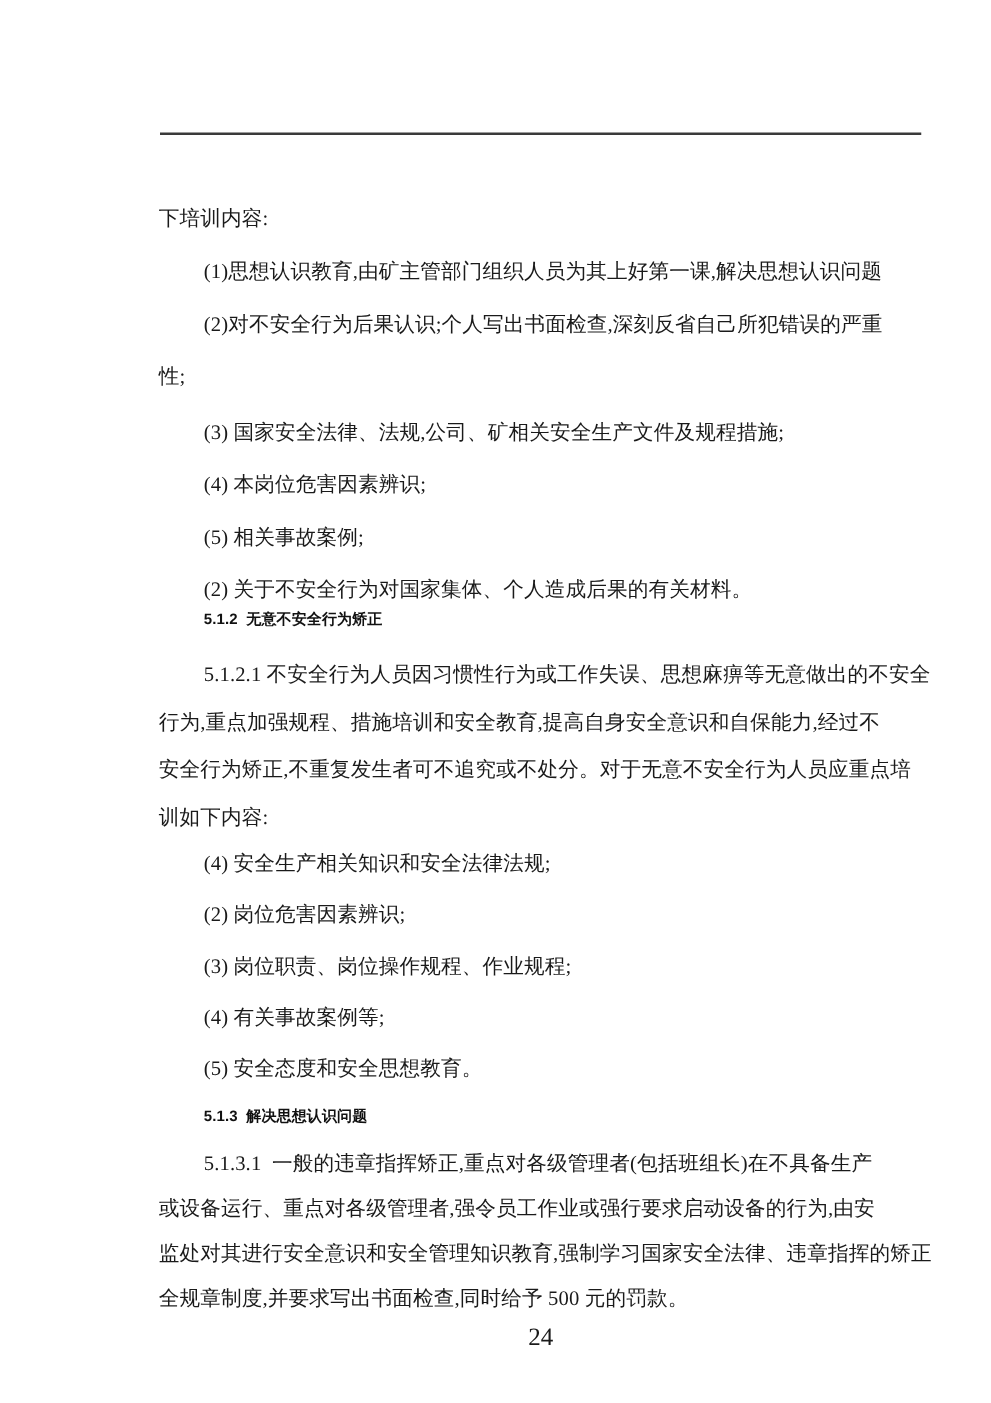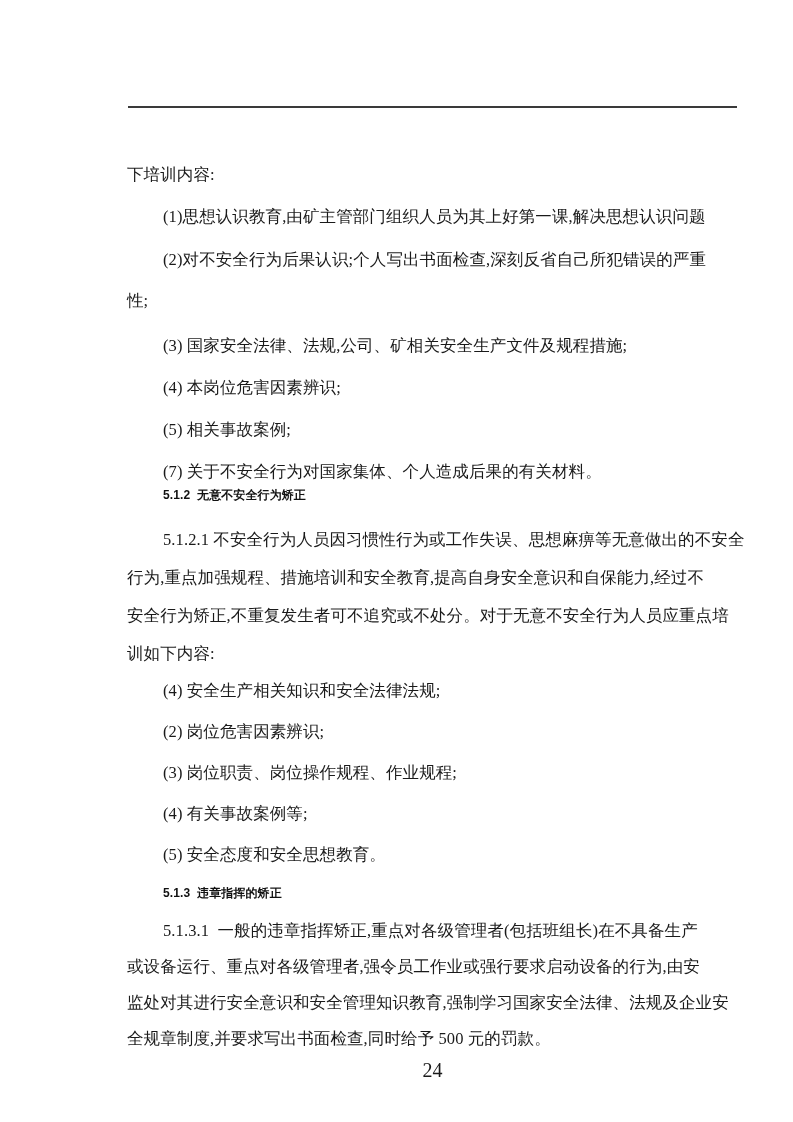--- a/index.html
+++ b/index.html
@@ -59,37 +59,37 @@
 
   <div class="header-rule"></div>
 
   <div class="line" style="top:120px">下培训内容:</div>
   <div class="line indent" style="top:162px">(1)思想认识教育,由矿主管部门组织人员为其上好第一课,解决思想认识问题</div>
   <div class="line indent" style="top:205px">(2)对不安全行为后果认识;个人写出书面检查,深刻反省自己所犯错误的严重</div>
   <div class="line" style="top:246px">性;</div>
   <div class="line indent" style="top:291px">(3) 国家安全法律、法规,公司、矿相关安全生产文件及规程措施;</div>
   <div class="line indent" style="top:333px">(4) 本岗位危害因素辨识;</div>
   <div class="line indent" style="top:375px">(5) 相关事故案例;</div>
-  <div class="line indent" style="top:417px">(7) 关于不安全行为对国家集体、个人造成后果的有关材料。</div>
+  <div class="line indent" style="top:417px">(2) 关于不安全行为对国家集体、个人造成后果的有关材料。</div>
 
   <div class="line indent heading" style="top:440px">5.1.2  无意不安全行为矫正</div>
 
   <div class="line indent" style="top:485px">5.1.2.1 不安全行为人员因习惯性行为或工作失误、思想麻痹等无意做出的不安全</div>
   <div class="line" style="top:523px">行为,重点加强规程、措施培训和安全教育,提高自身安全意识和自保能力,经过不</div>
   <div class="line" style="top:561px">安全行为矫正,不重复发生者可不追究或不处分。对于无意不安全行为人员应重点培</div>
   <div class="line" style="top:599px">训如下内容:</div>
 
   <div class="line indent" style="top:636px">(4) 安全生产相关知识和安全法律法规;</div>
   <div class="line indent" style="top:677px">(2) 岗位危害因素辨识;</div>
   <div class="line indent" style="top:718px">(3) 岗位职责、岗位操作规程、作业规程;</div>
   <div class="line indent" style="top:759px">(4) 有关事故案例等;</div>
   <div class="line indent" style="top:800px">(5) 安全态度和安全思想教育。</div>
 
-  <div class="line indent heading" style="top:838px">5.1.3  违章指挥的矫正</div>
+  <div class="line indent heading" style="top:838px">5.1.3  解决思想认识问题</div>
 
   <div class="line indent" style="top:876px">5.1.3.1  一般的违章指挥矫正,重点对各级管理者(包括班组长)在不具备生产</div>
   <div class="line" style="top:912px">或设备运行、重点对各级管理者,强令员工作业或强行要求启动设备的行为,由安</div>
-  <div class="line" style="top:948px">监处对其进行安全意识和安全管理知识教育,强制学习国家安全法律、法规及企业安</div>
+  <div class="line" style="top:948px">监处对其进行安全意识和安全管理知识教育,强制学习国家安全法律、违章指挥的矫正</div>
   <div class="line" style="top:984px">全规章制度,并要求写出书面检查,同时给予 500 元的罚款。</div>
 
   <div class="page-number">24</div>
 
 </div>
 
 </body></html>

